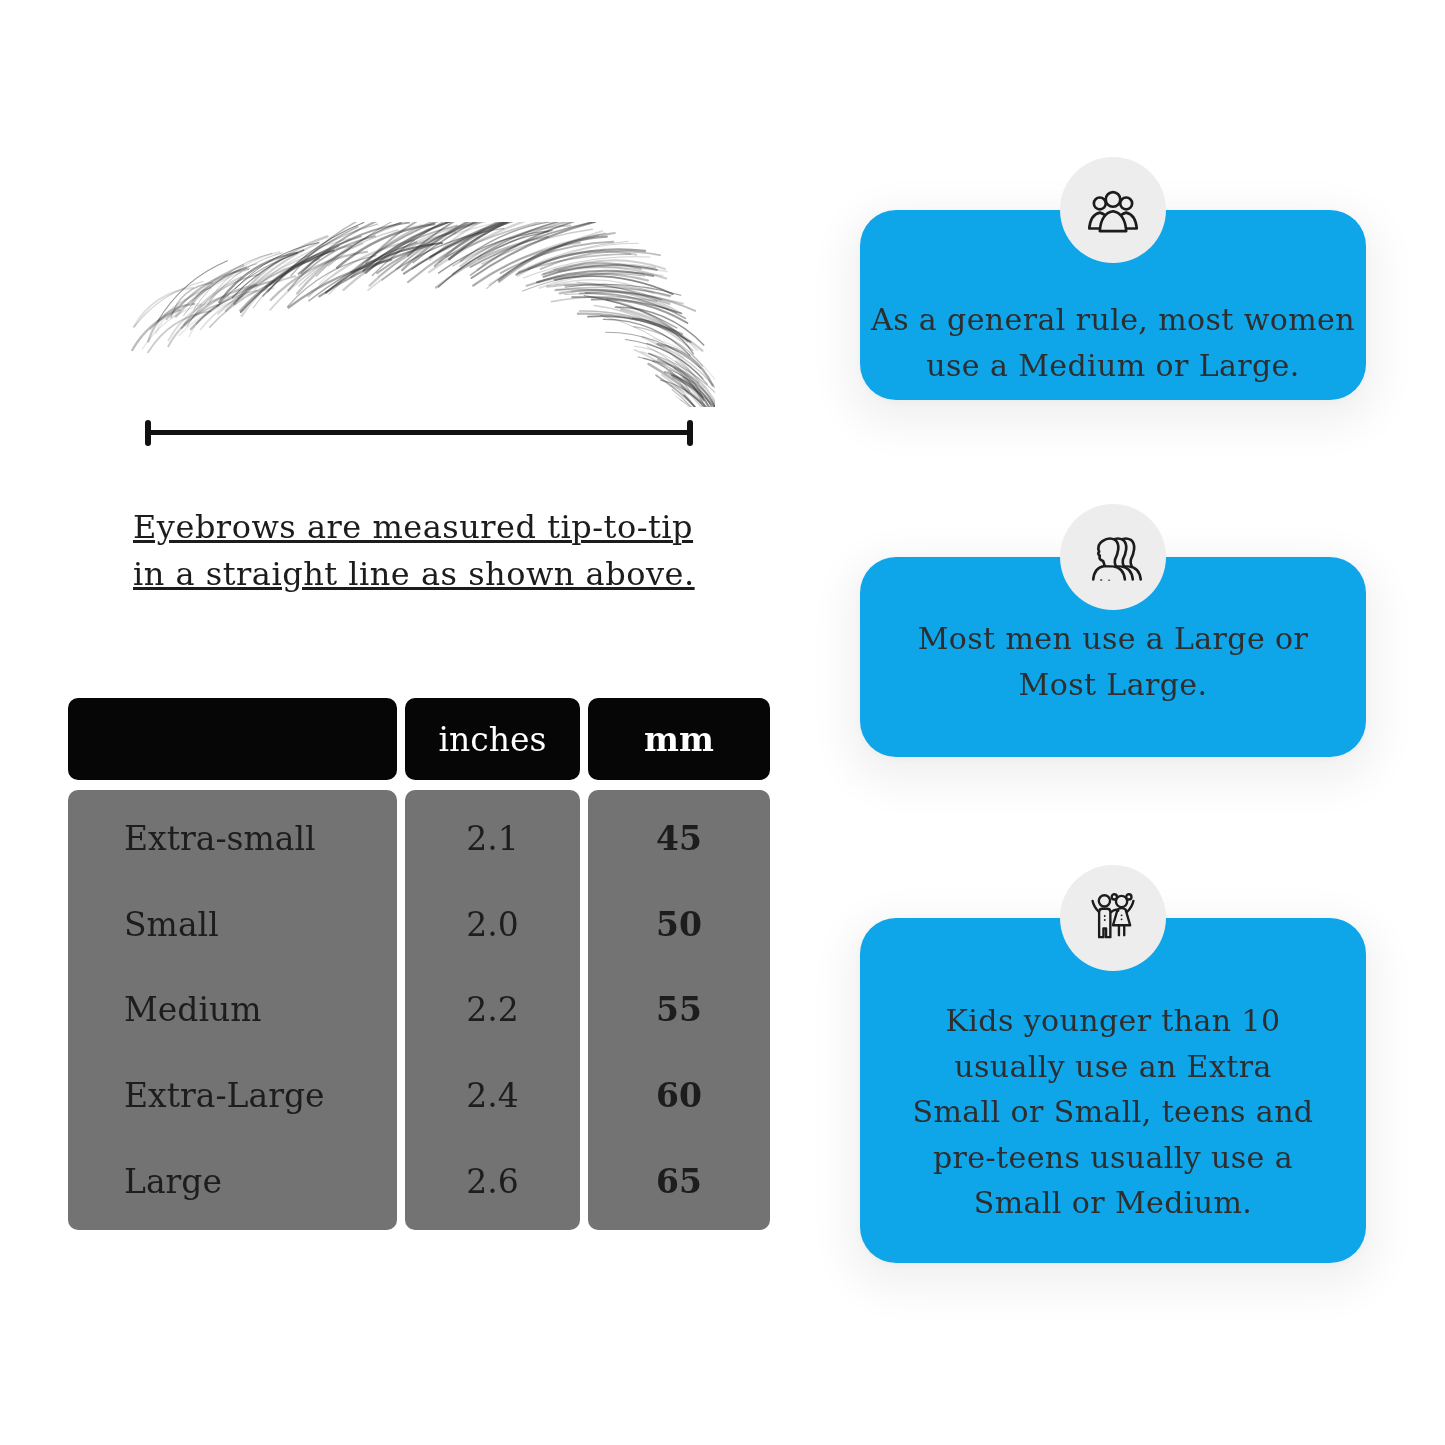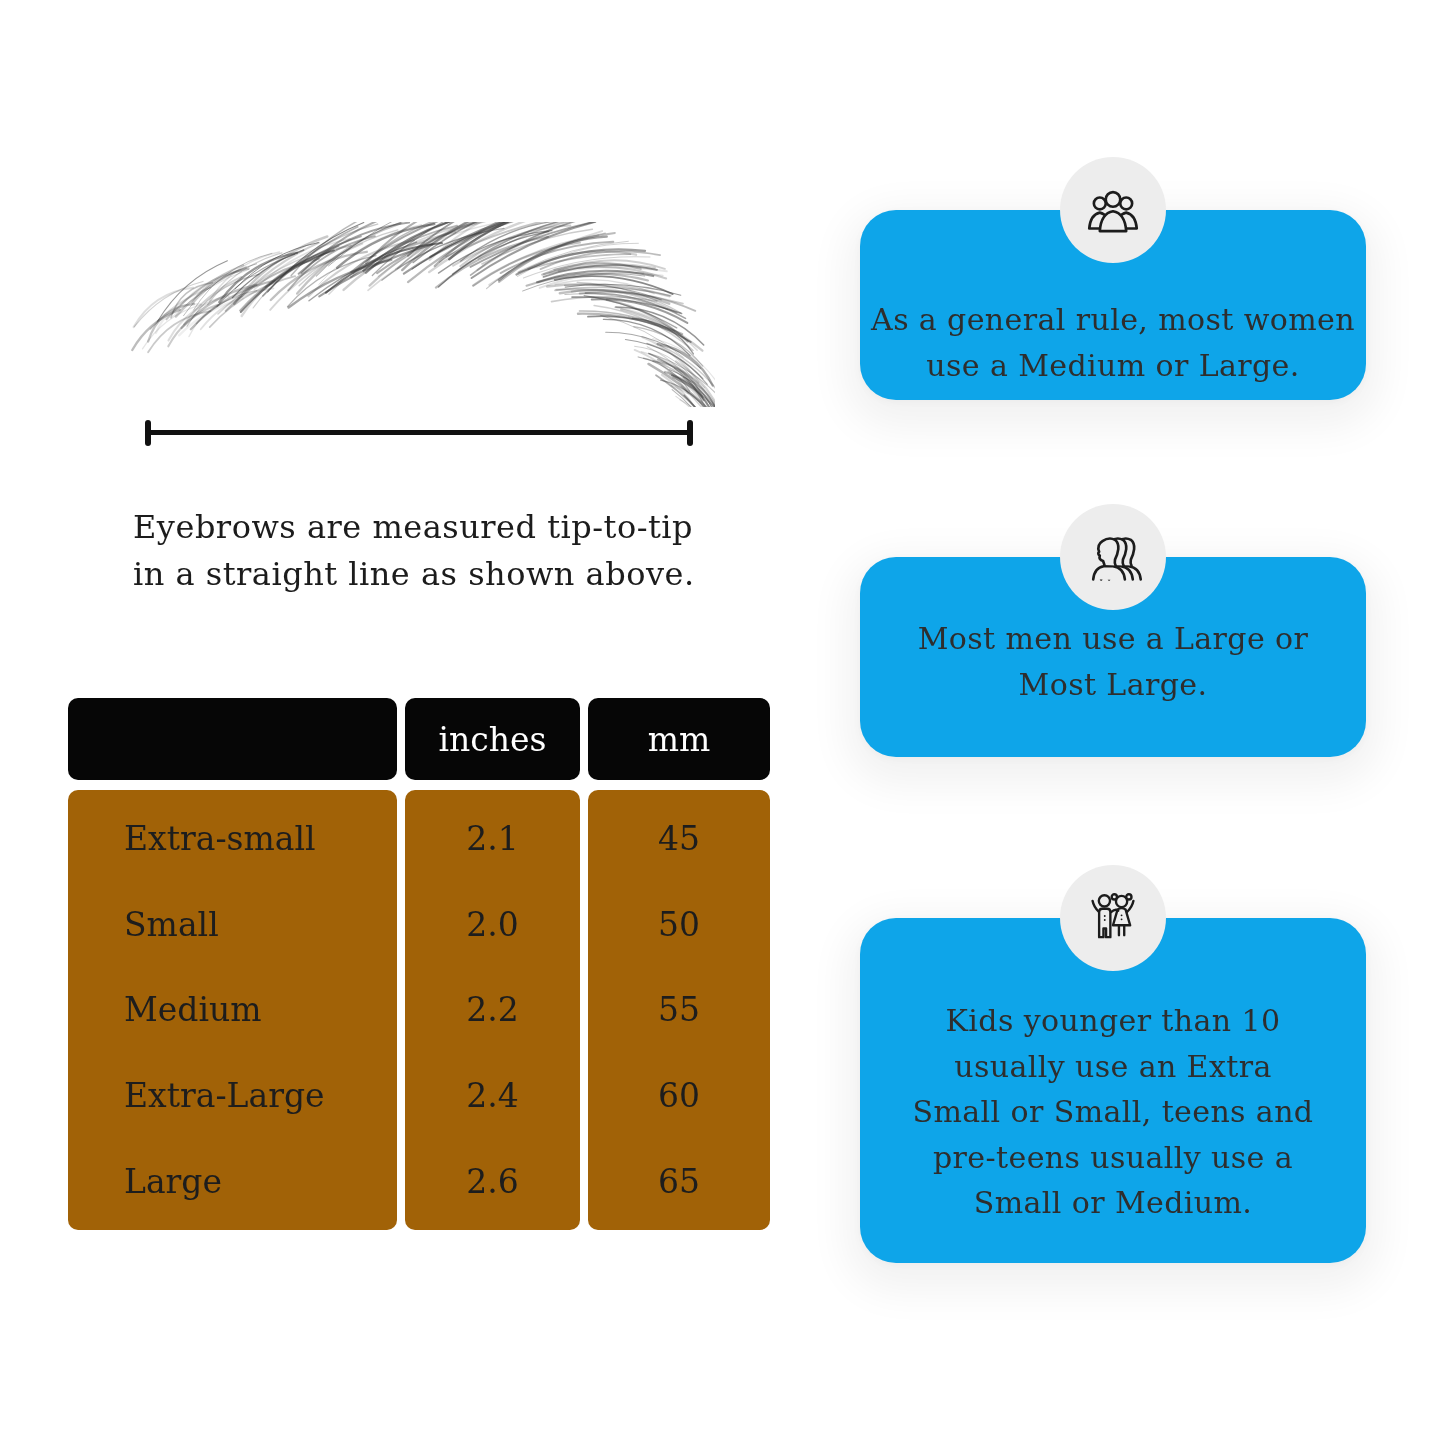--- a/index.html
+++ b/index.html
@@ -20,35 +20,35 @@
   .measure-line .bar{position:absolute;left:0;right:0;top:10px;height:5px;background:#111;border-radius:2px;}
   .measure-line .cap{position:absolute;top:0;width:6px;height:26px;background:#111;border-radius:3px;}
   .measure-line .cap.left{left:0;}
   .measure-line .cap.right{right:0;}
 
   .caption{
     position:absolute;left:133px;top:504px;width:600px;
     font-size:32px;line-height:47px;color:#1c1c1c;
     letter-spacing:.5px;
   }
-  .caption p{margin:0;}
+  .caption p{margin:0;text-decoration:underline;}
 
   
   .size-table{position:absolute;left:68px;top:698px;width:702px;display:flex;}
   .size-table .col{display:flex;flex-direction:column;}
   .col.c-label{width:329px;margin-right:8px;}
   .col.c-inches{width:175px;margin-right:8px;}
-  .col.c-mm{width:182px;}
+  .col.c-mm{width:182px;font-weight:bold;}
   .col .head{
     height:82px;background:#060606;border-radius:10px;
     display:flex;align-items:center;justify-content:center;
     color:#ffffff;font-size:33px;
   }
   .col .body{
-    margin-top:10px;height:440px;background:#a16207;border-radius:10px;
+    margin-top:10px;height:440px;background:#737373;border-radius:10px;
     display:flex;flex-direction:column;padding:6px 0;box-sizing:border-box;
   }
   .col .cell{
     flex:1;display:flex;align-items:center;justify-content:center;
     font-size:33px;color:#1d1d1d;
   }
   .col.c-label .cell{justify-content:flex-start;padding-left:56px;}
 
   
   .card{

